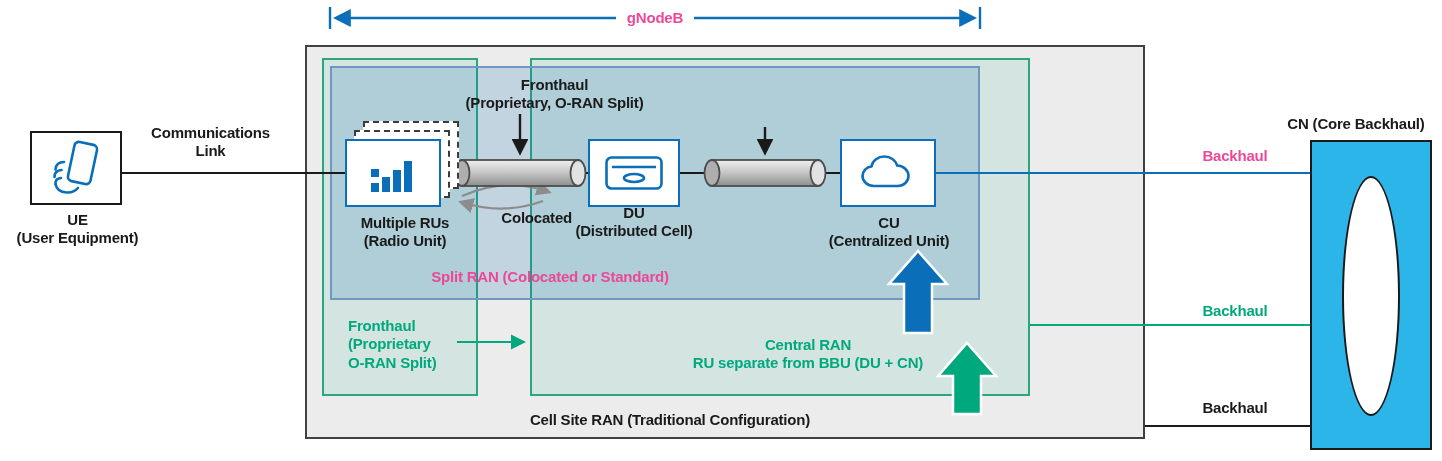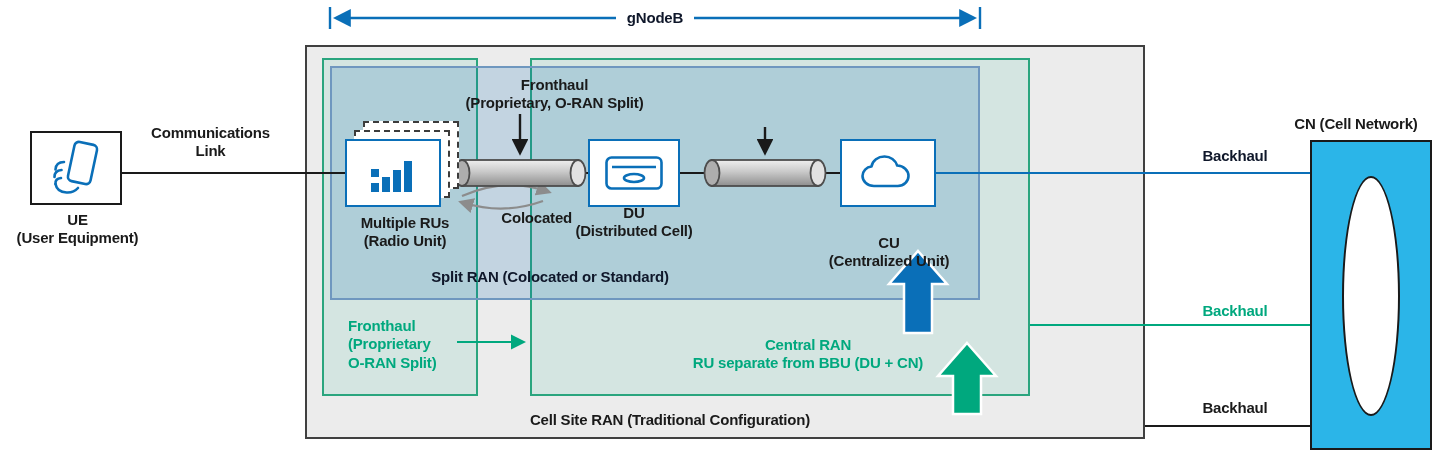--- a/index.html
+++ b/index.html
@@ -1,21 +1,21 @@
 <!DOCTYPE html>
 <html><head>
 <meta charset="utf-8">
 <style>
   html,body{margin:0;padding:0;background:#ffffff;}
   .canvas{position:relative;width:1442px;height:461px;background:#ffffff;
           font-family:"Liberation Sans",sans-serif;overflow:hidden;}
   .abs{position:absolute;box-sizing:border-box;}
   .lbl{position:absolute;font-weight:bold;font-size:15px;line-height:1.22;
        text-align:center;color:#1a1a1a;letter-spacing:-0.2px;box-sizing:border-box;}
-  .blue{color:#0f172a;}
+  .blue{color:#ec4899;}
   .teal{color:#00a87e;}
 
   .outer-box{left:305px;top:45px;width:840px;height:394px;background:#ececec;border:2px solid #404040;}
   .green-box{border:2px solid #2aa57e;background:rgba(0,168,126,0.10);}
   .green-left{left:322px;top:58px;width:156px;height:338px;}
   .green-right{left:530px;top:58px;width:500px;height:338px;}
   .blue-box{left:330px;top:66px;width:650px;height:234px;border:2px solid #6f97bf;background:rgba(12,104,175,0.18);}
 
   .comp{background:#fff;border:2px solid #0a6fb8;display:flex;align-items:center;justify-content:center;}
   .ru-box{left:345px;top:139px;width:96px;height:68px;}
@@ -34,21 +34,21 @@
   svg.overlay{position:absolute;left:0;top:0;width:1442px;height:461px;pointer-events:none;}
 
   .gnodeb-lbl{left:613px;top:9px;width:84px;}
   .comm-lbl{left:138px;top:124px;width:145px;}
   .ue-lbl{left:0px;top:211px;width:155px;}
   .ru-lbl{left:342px;top:214px;width:126px;}
   .fh-lbl{left:452px;top:76px;width:205px;}
   .f1-lbl{left:656px;top:88px;width:215px;}
   .co-lbl{left:462px;top:209px;width:110px;text-align:right;}
   .du-lbl{left:558px;top:204px;width:152px;}
-  .cu-lbl{left:808px;top:214px;width:162px;margin-top:20px;}
+  .cu-lbl{left:808px;top:214px;width:162px;}
   .sr-lbl{left:380px;top:268px;width:340px;}
   .cr-lbl{left:656px;top:336px;width:304px;}
   .fhs-lbl{left:348px;top:317px;width:125px;text-align:left;}
   .cs-lbl{left:305px;top:411px;width:730px;}
   .cn-lbl{left:1270px;top:115px;width:172px;}
   .bh-top{left:1182px;top:147px;width:106px;}
   .bh-mid{left:1182px;top:302px;width:106px;}
   .bh-bot{left:1182px;top:399px;width:106px;}
 </style>
 </head>
@@ -210,19 +210,19 @@
   </div>
 
   <div class="lbl teal fhs-lbl">
     <div>Fronthaul</div>
     <div>(Proprietary</div>
     <div>O-RAN Split)</div>
   </div>
 
   <div class="lbl cs-lbl">Cell Site RAN (Traditional Configuration)</div>
 
-  <div class="lbl cn-lbl">CN (Cell Network)</div>
+  <div class="lbl cn-lbl">CN (Core Backhaul)</div>
 
   <div class="lbl blue bh-top">Backhaul</div>
   <div class="lbl teal bh-mid">Backhaul</div>
   <div class="lbl bh-bot">Backhaul</div>
 
 </div>
 
 </body></html>

